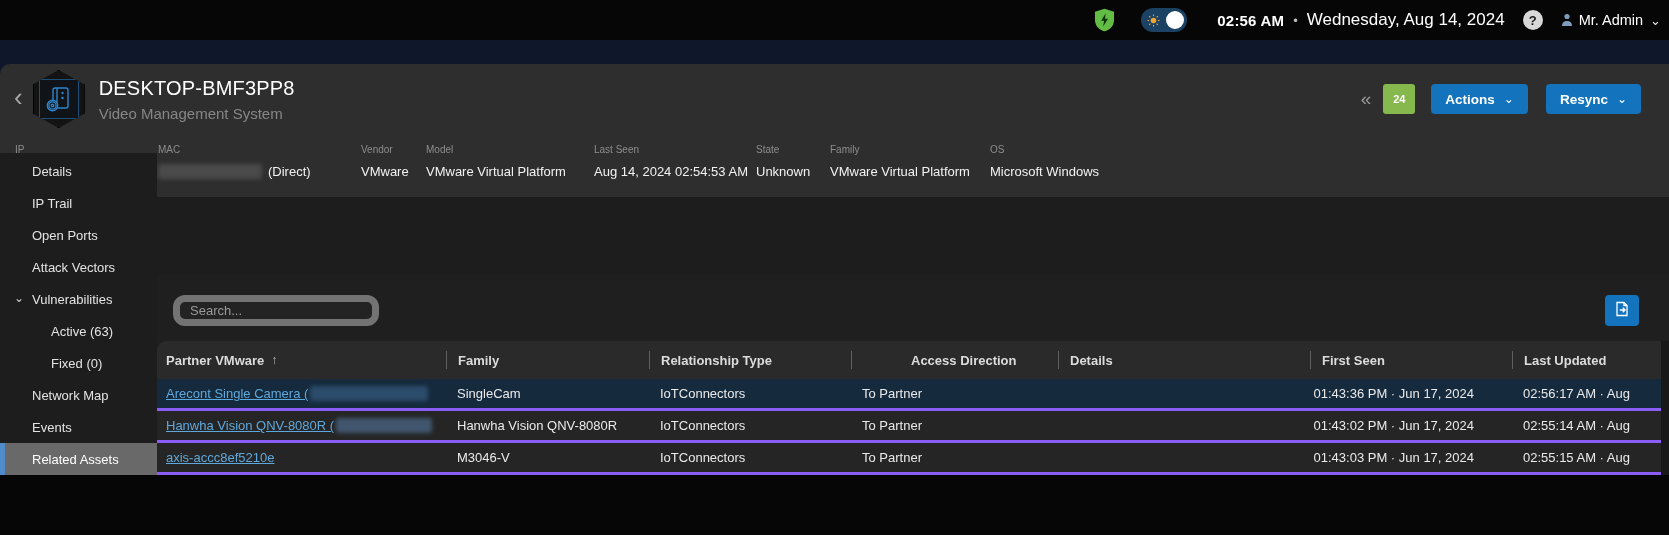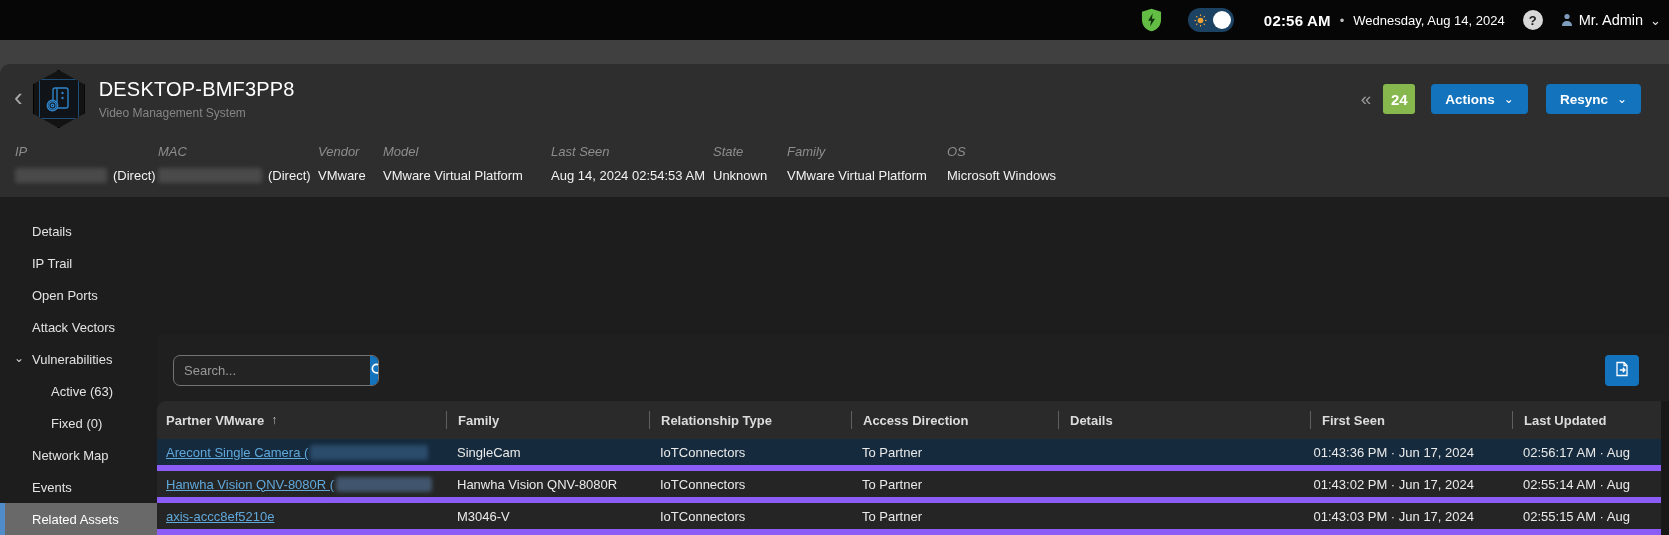--- a/index.html
+++ b/index.html
@@ -1,32 +1,32 @@
 <!DOCTYPE html>
 <html><head>
 <meta charset="utf-8">
 <style>
   * { box-sizing: border-box; margin: 0; padding: 0; }
   html,body { width:1669px; height:535px; overflow:hidden; }
   body { font-family: "Liberation Sans", "DejaVu Sans", sans-serif; background:#060606; }
-  .app { position:relative; width:1669px; height:535px; background:#404040; }
+  .app { position:relative; width:1669px; height:475px; background:#0f172a; }
 
   
   .topbar { position:absolute; top:0; left:0; right:0; height:40px;
             display:flex; align-items:center; justify-content:flex-end;
             background:#060606; padding-right:8px; color:#fff; }
   .tb-shield { margin-right:26px; display:flex; align-items:center; cursor:pointer; }
   .tb-toggle { width:46px; height:24px; border-radius:12px; background:#1c4263;
                position:relative; margin-right:30px; cursor:pointer; flex:none; }
   .tb-toggle .sun { position:absolute; left:6px; top:5px; }
   .tb-toggle .knob { position:absolute; right:3px; top:3px; width:18px; height:18px;
                      border-radius:50%; background:#fff; }
   .tb-time { font-size:15px; font-weight:bold; letter-spacing:.2px; }
   .tb-dot { margin:0 9px; color:#bfbfbf; font-size:13px; }
-  .tb-date { font-size:13px; margin-right:18px; }
+  .tb-date { font-size:17px; margin-right:18px; }
   .tb-help { width:20px; height:20px; border-radius:50%; background:#d8d8d8; color:#1a1a1a;
              font-size:13px; font-weight:bold; display:flex; align-items:center;
              justify-content:center; margin-right:18px; cursor:pointer; }
   .tb-user { display:flex; align-items:center; cursor:pointer; }
   .tb-user .person { margin-right:6px; display:flex; }
   .tb-user .name { font-size:14.5px; }
   .tb-user .chev { font-size:13px; margin-left:7px; color:#e6e6e6; }
 
   
   .device-header { position:absolute; top:64px; left:0; right:0; height:133px;
@@ -34,84 +34,84 @@
   .hdr-top { display:flex; align-items:center; padding:6px 28px 0 12px; }
   .back { font-size:26px; color:#a8a8a8; margin:0 10px 4px 2px; cursor:pointer; line-height:1; }
   .hexagon { width:52px; height:58px; background:#131313; flex:none;
              clip-path:polygon(50% 0,100% 25%,100% 75%,50% 100%,0 75%,0 25%);
              display:flex; align-items:center; justify-content:center;
              border:1px solid #000; }
   .hexagon .inner { width:40px; height:40px; border:1px solid #1f4f78; background:#101418;
                     display:flex; align-items:center; justify-content:center; }
   .title-block { margin-left:14px; }
   .page-title { font-size:20px; color:#fff; font-weight:400; letter-spacing:.2px; }
-  .page-subtitle { font-size:12px; color:#868686; margin-top:5px; }
+  .page-subtitle { font-size:15px; color:#868686; margin-top:5px; }
   .hdr-spacer { flex:1; }
   .collapse { color:#9a9a9a; font-size:19px; margin-right:12px; cursor:pointer; }
-  .risk-badge { min-width:32px; height:30px; background:#87b84d; color:#fff; font-size:15px;
+  .risk-badge { min-width:32px; height:30px; background:#87b84d; color:#fff; font-size:11px;
                 font-weight:bold; border-radius:3px; display:flex; align-items:center;
                 justify-content:center; padding:0 6px; margin-right:16px; cursor:pointer; }
   .btn { height:30px; background:#1373bd; color:#fff; font-size:13.5px; font-weight:bold;
          border:none; border-radius:4px; padding:0 14px; display:flex; align-items:center;
          cursor:pointer; font-family:inherit; }
   .btn .chev { font-size:12px; margin-left:9px; font-weight:normal; }
   .btn + .btn { margin-left:18px; }
 
   .hdr-info { display:flex; padding-left:15px; margin-top:16px; }
   .info-field { flex:none; }
   .info-field:nth-child(1){ width:143px; }
   .info-field:nth-child(2){ width:160px; }
-  .info-field:nth-child(3){ width:65px; }
+  .info-field:nth-child(3){ width:65px;margin-left:43px; }
   .info-field:nth-child(4){ width:168px; }
   .info-field:nth-child(5){ width:162px; }
   .info-field:nth-child(6){ width:74px; }
   .info-field:nth-child(7){ width:160px; }
-  .info-label { font-size:13px; color:#8d8d8d;font-style:italic; }
+  .info-label { font-size:10px; color:#8d8d8d; }
   .info-value { font-size:13px; color:#f2f2f2; margin-top:9px; white-space:nowrap; }
   .redact { display:inline-block; height:15px; border-radius:3px; filter:blur(2px);
             vertical-align:-3px; background:#4a4a4a; }
   .redact-ip { width:92px; margin-right:6px; }
   .redact-mac { width:104px; margin-right:6px; }
 
   
   .main { position:absolute; top:197px; left:0; right:0; bottom:0; background:#1d1d1d;
           display:flex;align-items:flex-end; }
   .sidebar { width:157px; flex:none; padding-top:2px; background:#1d1d1d; }
   .side-item { position:relative; display:flex; align-items:center; height:32px;
                padding-left:27px; font-size:13px; color:#e3e3e3; cursor:pointer;
                border-left:5px solid transparent; white-space:nowrap; }
   .side-item.indent { padding-left:46px; }
   .side-item.selected { background:#696969; border-left-color:#4f8cc9; color:#fff; }
   .side-item .chev { position:absolute; left:9px; top:8px; font-size:12px; color:#cfcfcf; }
 
   .content { flex:1; position:relative; background:#1f1f1f; overflow:hidden; }
   .toolbar { height:66px; display:flex; align-items:flex-start; justify-content:space-between;
              padding:20px 30px 0 16px; }
-  .search { display:flex; width:206px; height:31px; border:1px solid #737373;
-            border-radius:7px; background:#232323; overflow:hidden; }
+  .search { display:flex; width:206px; height:31px; border:7px solid #737373;
+            border-radius:12px; background:#232323; overflow:hidden; }
   .search input { flex:1; background:transparent; border:none; outline:none; color:#ddd;
                   font-size:13px; padding:0 10px; font-family:inherit; }
   .search input::placeholder { color:#9a9a9a; }
   .search-btn { width:34px; border:none; background:#1373bd; display:flex; align-items:center;
                 justify-content:center; cursor:pointer; }
   .export-btn { width:34px; height:31px; border:none; border-radius:4px; background:#1373bd;
                 display:flex; align-items:center; justify-content:center; cursor:pointer; }
 
   .thead { display:flex; height:38px; align-items:center; background:#2a2a2a;
            border-radius:9px 9px 0 0; }
   .th { display:flex; align-items:center; height:100%; font-size:13px; font-weight:bold;
         color:#dcdcdc; white-space:nowrap; overflow:hidden; cursor:pointer; }
   .th .sep { width:1px; height:18px; background:#5f5f5f; margin-right:11px; flex:none; }
   .th0 { width:289px; padding-left:9px; }
-  .th1 { width:203px; } .th2 { width:202px; } .th3 { width:207px; }
+  .th1 { width:203px; } .th2 { width:202px; } .th3 { width:207px;gap:48px; }
   .th4 { width:252px; } .th5 { width:202px; } .th6 { flex:1; }
   .sort { margin-left:7px; font-size:12px; color:#bdbdbd; font-weight:normal; }
 
   .tr { display:flex; align-items:center; height:32px; background:#252525;
-        border-bottom:6px solid #8b5cf6; cursor:pointer; }
+        border-bottom:3px solid #8b5cf6; cursor:pointer; }
   .tr.selected { background:#152a3d; }
   .td { font-size:13px; color:#eaeaea; white-space:nowrap; overflow:hidden; height:100%;
         display:flex; align-items:center; }
   .td0 { width:289px; padding-left:9px; }
   .td1 { width:203px; padding-left:11px; }
   .td2 { width:202px; padding-left:11px; }
   .td3 { width:207px; padding-left:11px; }
   .td4 { width:252px; padding-left:11px; }
   .td5 { width:202px; justify-content:flex-end; padding-right:38px; }
   .td6 { flex:1; padding-left:11px; }

